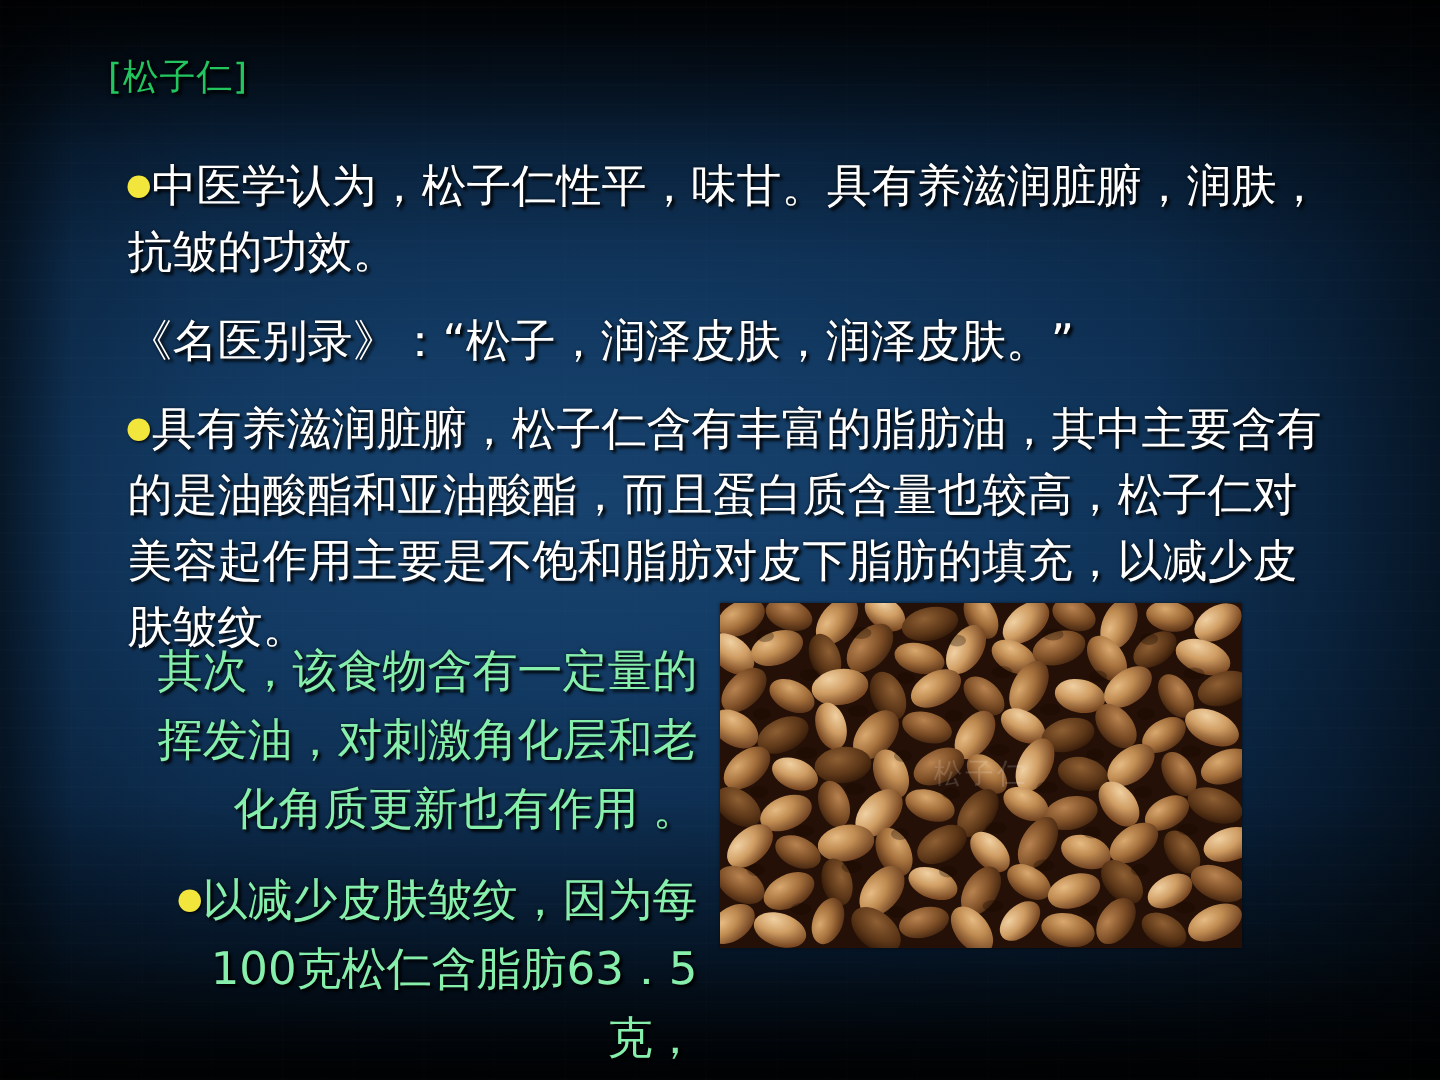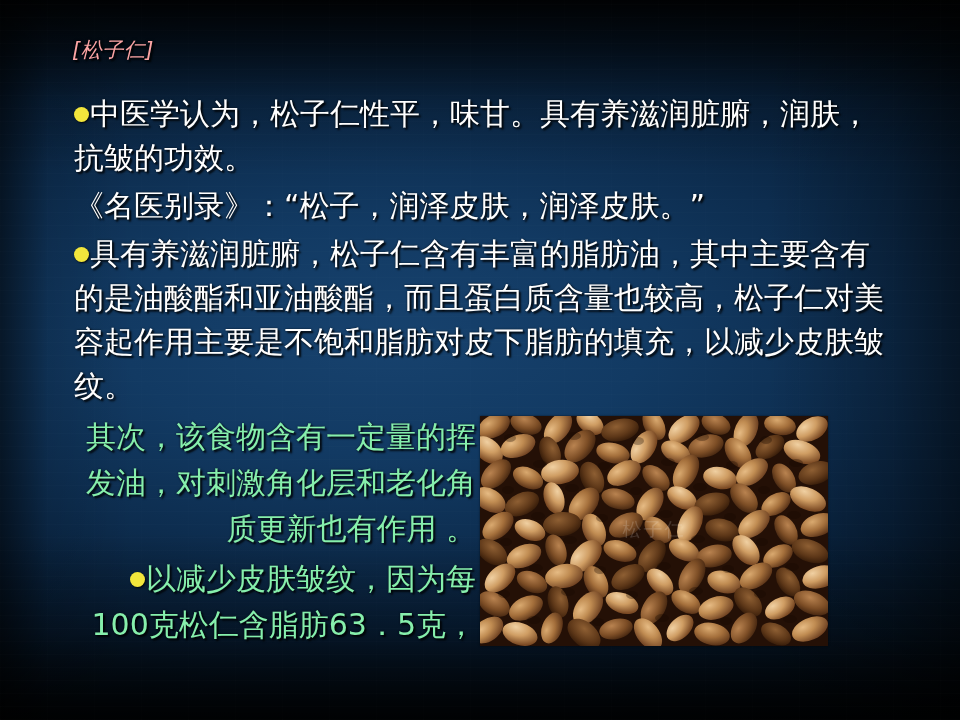--- a/index.html
+++ b/index.html
@@ -73,41 +73,40 @@
 
   .content {
     position: absolute;
     inset: 0;
   }
 
   .title {
     position: absolute;
     left: 72px;
     top: 39px;
-    font-size: 21px;
+    font-size: 24px;
     line-height: 1.05;
-    color: #fca5a5;
+    color: #22c55e;
     letter-spacing: 0.5px;
     text-shadow: 2px 2px 2px rgba(0,0,0,0.95), 0 0 3px rgba(0,0,0,0.8);
     white-space: nowrap;
-    font-style: italic;
   }
 
   .body-block {
     position: absolute;
     left: 70px;
     top: 88px;
     width: 830px;
     color: #ffffff;
     font-size: 30px;
     line-height: 44px;
     text-shadow: 2px 2px 2px rgba(0,0,0,0.9), 0 0 2px rgba(0,0,0,0.7);
   }
   .para {
-    margin: 4px;
+    margin: 15px;
     text-indent: 0;
   }
   .bullet-dot {
     display: inline-block;
     width: 15px;
     height: 15px;
     border-radius: 50%;
     background: #f2e63c;
     vertical-align: 5%;
     margin-right: 1px;
@@ -124,21 +123,21 @@
     font-size: 30px;
     line-height: 46px;
     text-shadow: 2px 2px 2px rgba(0,0,0,0.9), 0 0 2px rgba(0,0,0,0.7);
     text-align: right;
   }
 
   
   .photo {
     position: absolute;
     left: 480px;
-    top: 416px;
+    top: 402px;
     width: 348px;
     height: 230px;
     overflow: hidden;
     background: #2b150a;
     box-shadow: 0 0 2px rgba(0,0,0,0.6);
   }
   .photo svg { display: block; width: 100%; height: 100%; }
   .photo-watermark {
     position: absolute;
     left: 0;

